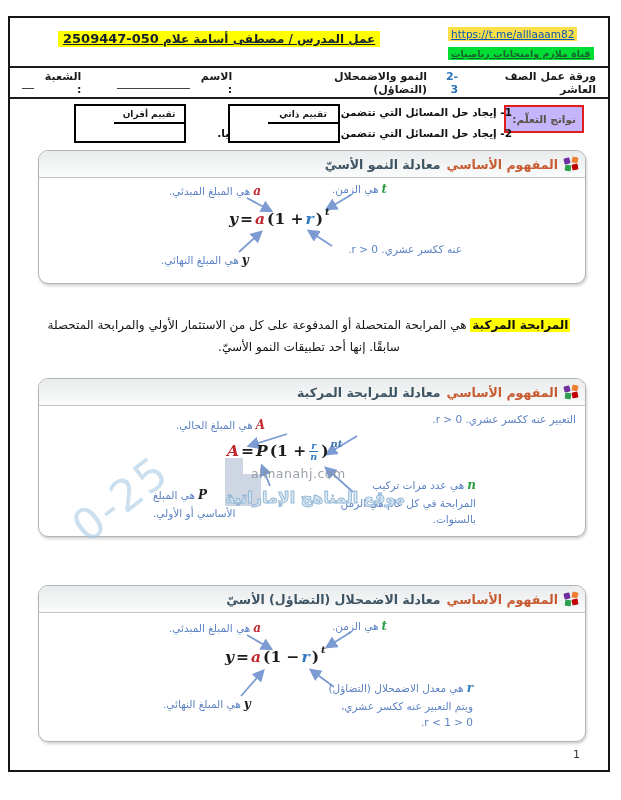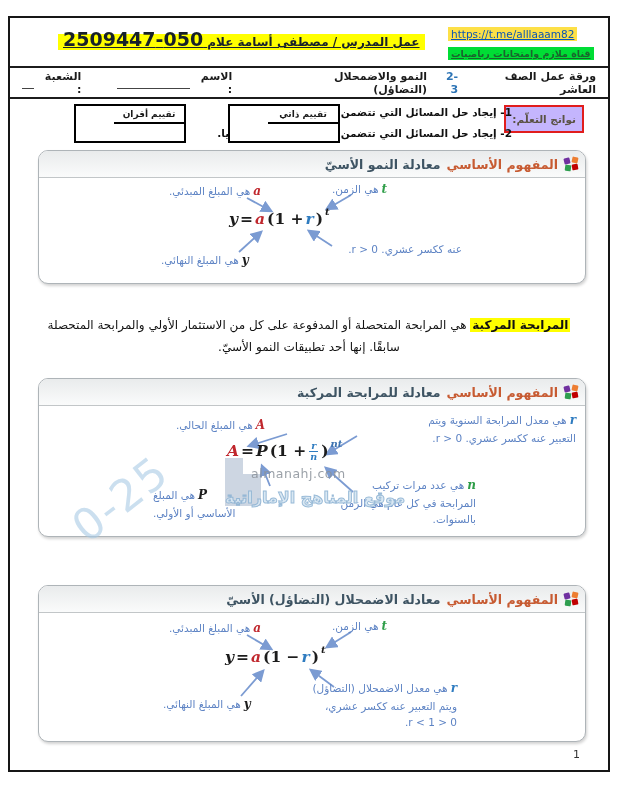--- a/index.html
+++ b/index.html
@@ -5,21 +5,21 @@
   html,body{margin:0;padding:0;background:#fff;}
   .page{position:relative;width:621px;height:800px;background:#fff;overflow:hidden;
         font-family:"DejaVu Sans",sans-serif;color:#1a1a1a;}
   .frame{position:absolute;left:8px;top:16px;width:602px;height:756px;border:2px solid #161616;
          background:#fff;box-sizing:border-box;}
 
   
   .teacher{position:absolute;left:48px;top:10px;direction:rtl;}
   .teacher .hl{background:#ffff00;padding:1px 5px;text-decoration:underline;font-weight:bold;
                font-size:12px;color:#17212b;}
-  .teacher .phone{font-size:19px;letter-spacing:.5px;}
+  .teacher .phone{font-size:13px;letter-spacing:.5px;}
   .links{position:absolute;right:8px;top:5px;width:152px;text-align:left;}
   .tg-link{display:inline-block;background:#fde047;color:#0a55b5;font-size:10.5px;
            text-decoration:underline;padding:1px 3px;direction:ltr;cursor:pointer;}
   .channel{display:inline-block;background:#00dd35;color:#19642d;font-size:9.5px;font-weight:bold;
            text-decoration:underline;padding:1px 3px;margin-top:2px;direction:rtl;}
 
   .title-row{position:absolute;left:0;right:0;top:48px;height:33px;border-top:2px solid #1c1c1c;
              border-bottom:2px solid #1c1c1c;display:flex;direction:rtl;align-items:center;
              padding:0 12px;gap:8px;font-size:11px;font-weight:bold;box-sizing:border-box;}
   .lesson-num{color:#2e75b6;margin:0 4px;}
@@ -208,21 +208,20 @@
           <polygon points="186,52 204,52 204,68 222,68 222,100 186,100" fill="#c4cfdd" opacity="0.85"></polygon>
           <line x1="248" y1="28" x2="210" y2="40" stroke="#7b9bd2" stroke-width="1.8" marker-end="url(#ah2)"></line>
           <line x1="318" y1="30" x2="288" y2="48" stroke="#7b9bd2" stroke-width="1.8" marker-end="url(#ah2)"></line>
           <line x1="314" y1="86" x2="287" y2="62" stroke="#7b9bd2" stroke-width="1.8" marker-end="url(#ah2)"></line>
           <line x1="231" y1="80" x2="223" y2="60" stroke="#7b9bd2" stroke-width="1.8" marker-end="url(#ah2)"></line>
         </svg>
         <div class="lab" style="left:137px;top:10px;">
           <span class="var v-red">A</span><span>هي المبلغ الحالي.</span>
         </div>
         <div class="lab" style="left:302px;top:5px;width:235px;">
-          <span class="line"><span class="var v-blue">r</span><span>هي معدل المرابحة السنوية ويتم</span></span>
           <span class="line">التعبير عنه ككسر عشري. r &gt; 0.</span>
         </div>
         <div class="formula" style="left:188px;top:34px;">
           <span class="fv f-red">A</span>
           <span>=</span>
           <span class="fv">P</span>
           <span>(1 +</span>
           <span class="frac">
             <span class="num">r</span>
             <span class="den">n</span>
@@ -280,21 +279,21 @@
           <span>=</span>
           <span class="fv f-red">a</span>
           <span>(1 −</span>
           <span class="fv f-blue">r</span>
           <span>)</span>
           <span class="fx">t</span>
         </div>
         <div class="lab" style="left:124px;top:82px;">
           <span class="var v-dark">y</span><span>هي المبلغ النهائي.</span>
         </div>
-        <div class="lab" style="left:240px;top:66px;width:178px;">
+        <div class="lab" style="left:256px;top:66px;width:178px;">
           <span class="line"><span class="var v-blue">r</span><span>هي معدل الاضمحلال (التضاؤل)</span></span>
           <span class="line">ويتم التعبير عنه ككسر عشري،</span>
           <span class="line">0 &lt; r &lt; 1.</span>
         </div>
       </div>
     </div>
 
     <div class="page-num">1</div>
   </div>
 </div>

